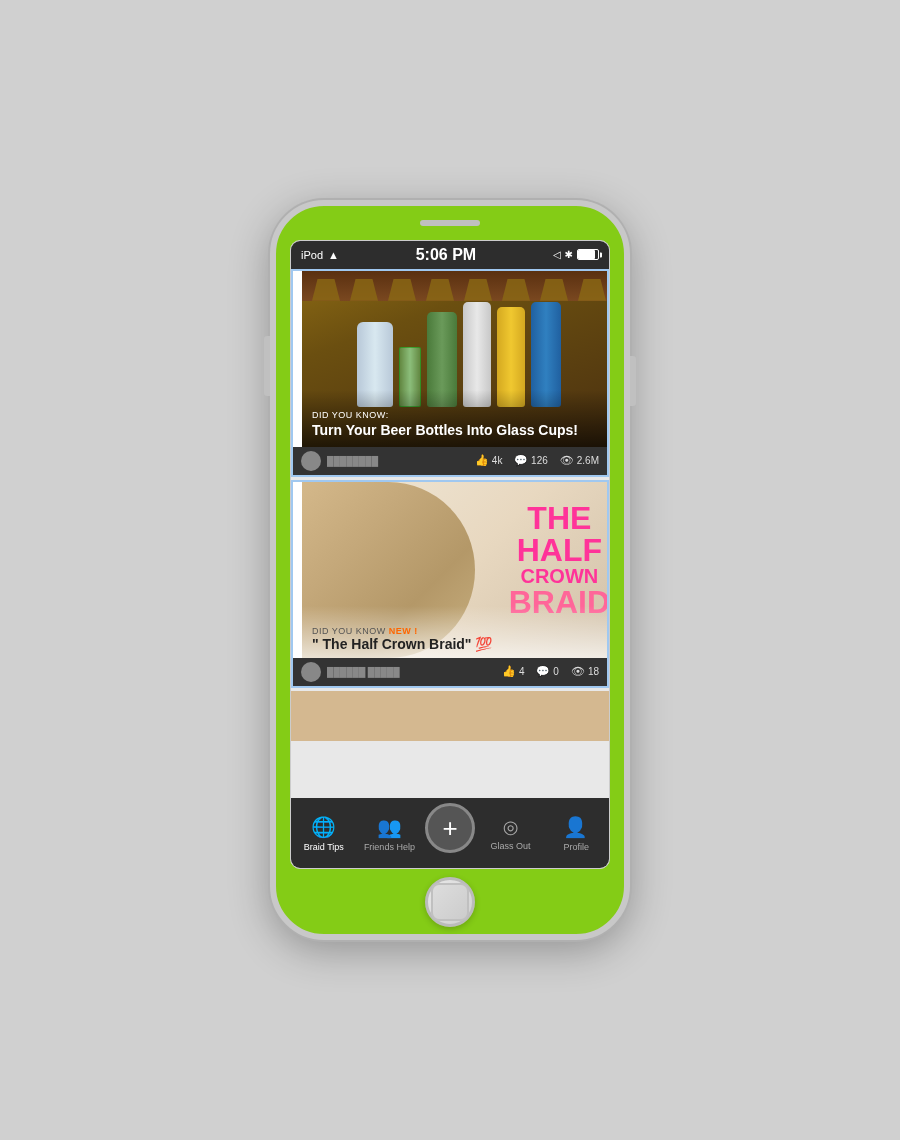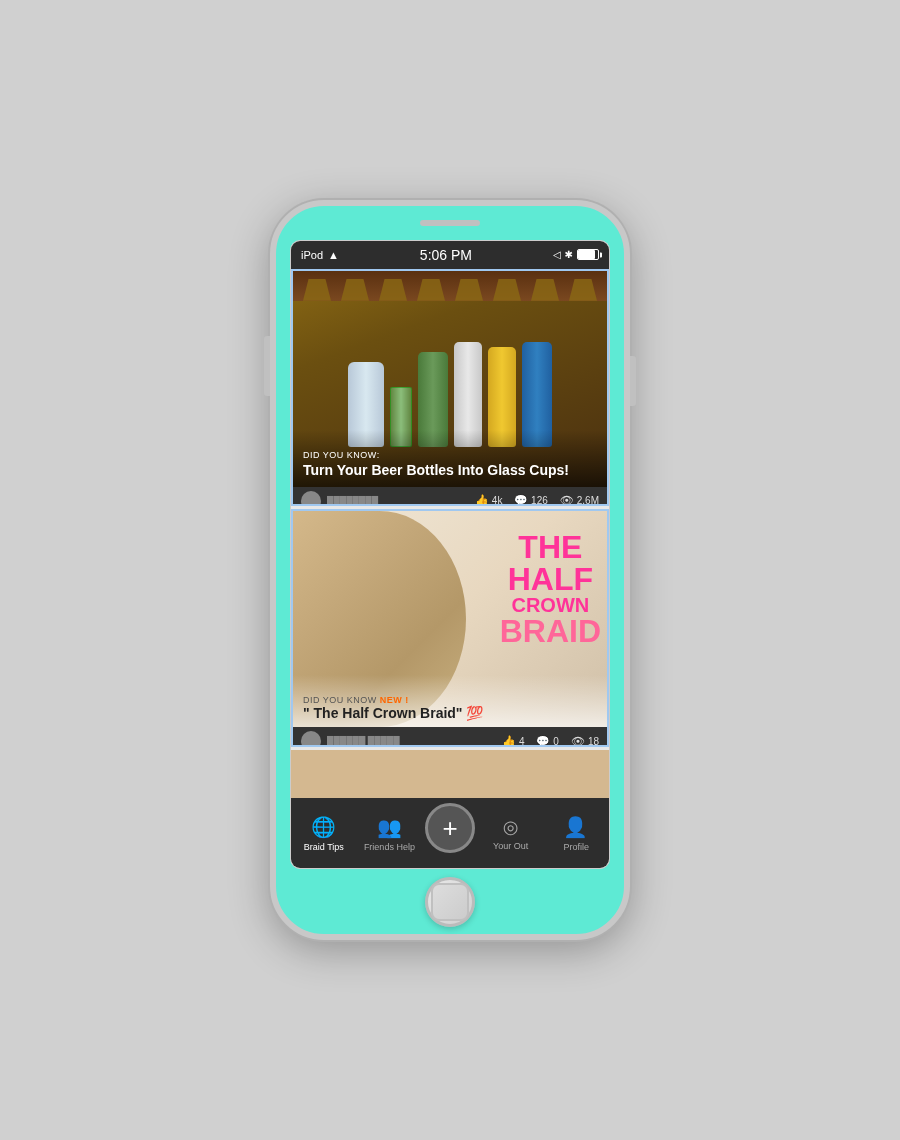--- a/index.html
+++ b/index.html
@@ -8,21 +8,21 @@
       display: flex;
       justify-content: center;
       align-items: center;
       min-height: 1140px;
       font-family: -apple-system, 'Helvetica Neue', Arial, sans-serif;
     }
 
     .phone-outer {
       width: 360px;
       height: 740px;
-      background: #5eead4;
+      background: #84cc16;
       border-radius: 54px;
       border: 6px solid #c8c8c8;
       box-shadow: 0 0 0 2px #b0b0b0, 0 10px 40px rgba(0,0,0,0.3);
       position: relative;
       display: flex;
       flex-direction: column;
       align-items: center;
     }
 
     
@@ -70,22 +70,22 @@
       padding: 0 10px;
       font-size: 11px;
       flex-shrink: 0;
     }
     .status-left {
       display: flex;
       align-items: center;
       gap: 5px;
     }
     .status-center {
-      font-size: 14px;
-      font-weight: 400;
+      font-size: 16px;
+      font-weight: 700;
     }
     .status-right {
       display: flex;
       align-items: center;
       gap: 4px;
       font-size: 10px;
     }
     .battery-icon {
       width: 22px;
       height: 11px;
@@ -163,23 +163,24 @@
     
     .card {
       background: #fff;
       border: 2px solid #a0c8f0;
       position: relative;
       overflow: hidden;
     }
 
     .card-image {
       width: 100%;
-      height: 216px;
-      position: relative;
-      overflow: hidden;
+      height: 176px;
+      position: relative;
+      overflow: hidden;
+      margin-left: 9px;
     }
 
     
     .card1-bg {
       width: 100%;
       height: 100%;
       background: linear-gradient(160deg, #8B6914 0%, #6B4F10 30%, #4a3010 100%);
       position: relative;
       display: flex;
       align-items: flex-end;
@@ -540,21 +541,21 @@
       </div>
 
       <div style="display:flex;flex-direction:column;align-items:center;">
         <div class="tab-add-button">
           <span class="tab-add-icon">+</span>
         </div>
       </div>
 
       <div class="tab-item">
         <span class="tab-icon" style="color:#aaa;font-size:18px;">◎</span>
-        <span class="tab-label" style="color:#aaa;">Your Out</span>
+        <span class="tab-label" style="color:#aaa;">Glass Out</span>
       </div>
 
       <div class="tab-item">
         <span class="tab-icon" style="color:#aaa;">👤</span>
         <span class="tab-label" style="color:#aaa;">Profile</span>
       </div>
 
     </div>
 
   </div>

